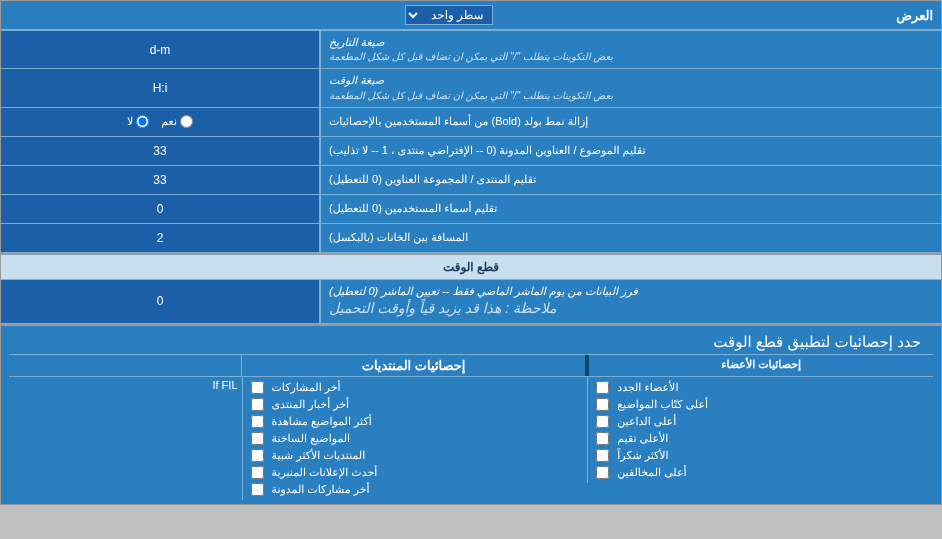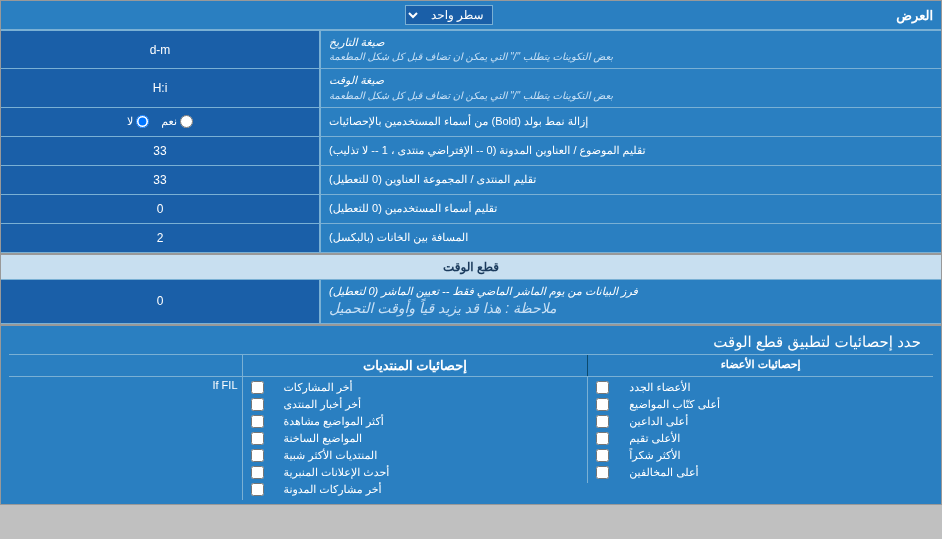--- a/index.html
+++ b/index.html
@@ -93,21 +93,21 @@
       padding: 4px 8px;
       border-top: 2px solid #999;
     }
     .checkbox-item {
       display: flex;
       align-items: flex-start;
       justify-content: flex-end;
       color: #fff;
       font-size: 11px;
       padding: 2px 2px;
-      gap: 20px;
+      gap: 8px;
       white-space: nowrap;
     }
     .checkbox-item input[type="checkbox"] {
       cursor: pointer;
       margin-left: 2px;
     }
     .checkboxes-limit-row {
       display: flex;
       align-items: center;
       border-bottom: 1px solid #7ab0d4;
@@ -223,21 +223,21 @@
   <div class="checkboxes-section">
 
     <div class="checkboxes-limit-row">
       <div class="checkboxes-limit-label" style="flex:0.8; text-align:right; padding-right:12px;">
         <span>حدد إحصائيات لتطبيق قطع الوقت</span>
       </div>
       <div style="flex:2;"></div>
     </div>
 
     <div style="display:flex; border-bottom:1px solid #7ab0d4;">
-      <div style="flex:1.5; color:#fff; text-align:center; padding:3px 4px; border-left:1px solid #0c4a6e; font-size:11px; font-weight:bold;">إحصائيات الأعضاء</div>
+      <div style="flex:1.5; color:#fff; text-align:center; padding:3px 4px; border-left:4px solid #0c4a6e; font-size:11px; font-weight:bold;">إحصائيات الأعضاء</div>
       <div style="flex:1.5; color:#fff; text-align:center; padding:3px 4px; border-left:1px solid #7ab0d4; font-size:13px; font-weight:bold;">إحصائيات المنتديات</div>
       <div style="flex:1; color:#fff; text-align:center; padding:3px 4px; font-size:11px;"></div>
     </div>
 
     <div style="display:flex; align-items:flex-start;">
 
       <div style="flex:1.5; border-left:1px solid #7ab0d4; padding:2px 4px;">
         <div class="checkbox-item">
           <span>الأعضاء الجدد</span>
           <input type="checkbox" style="">

